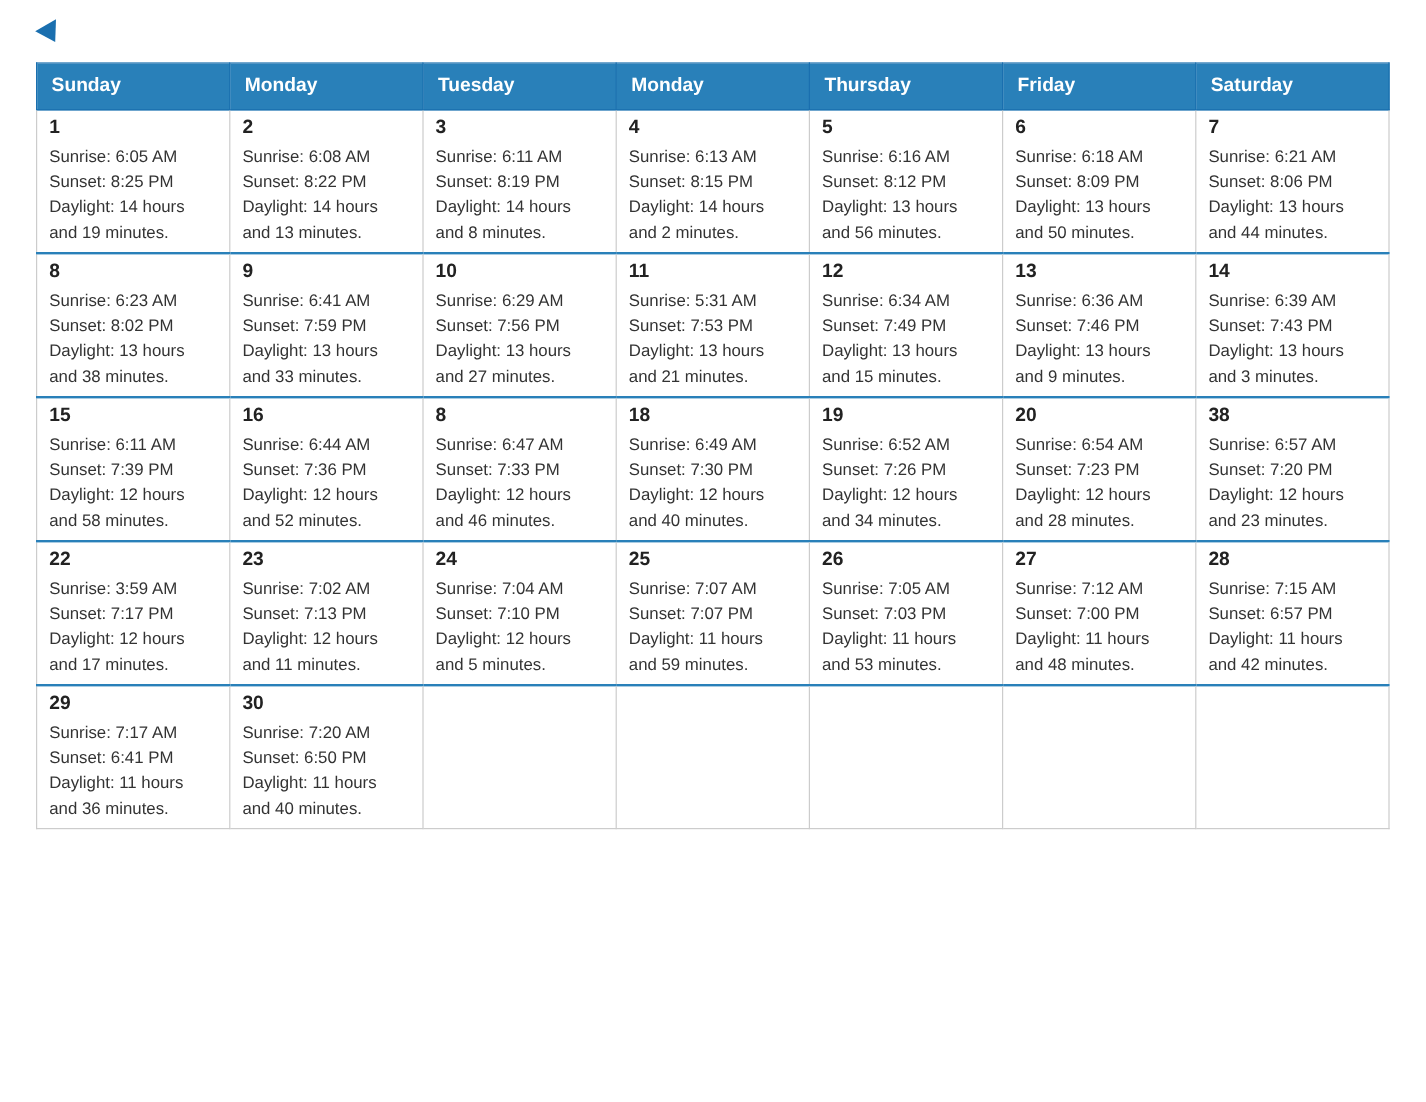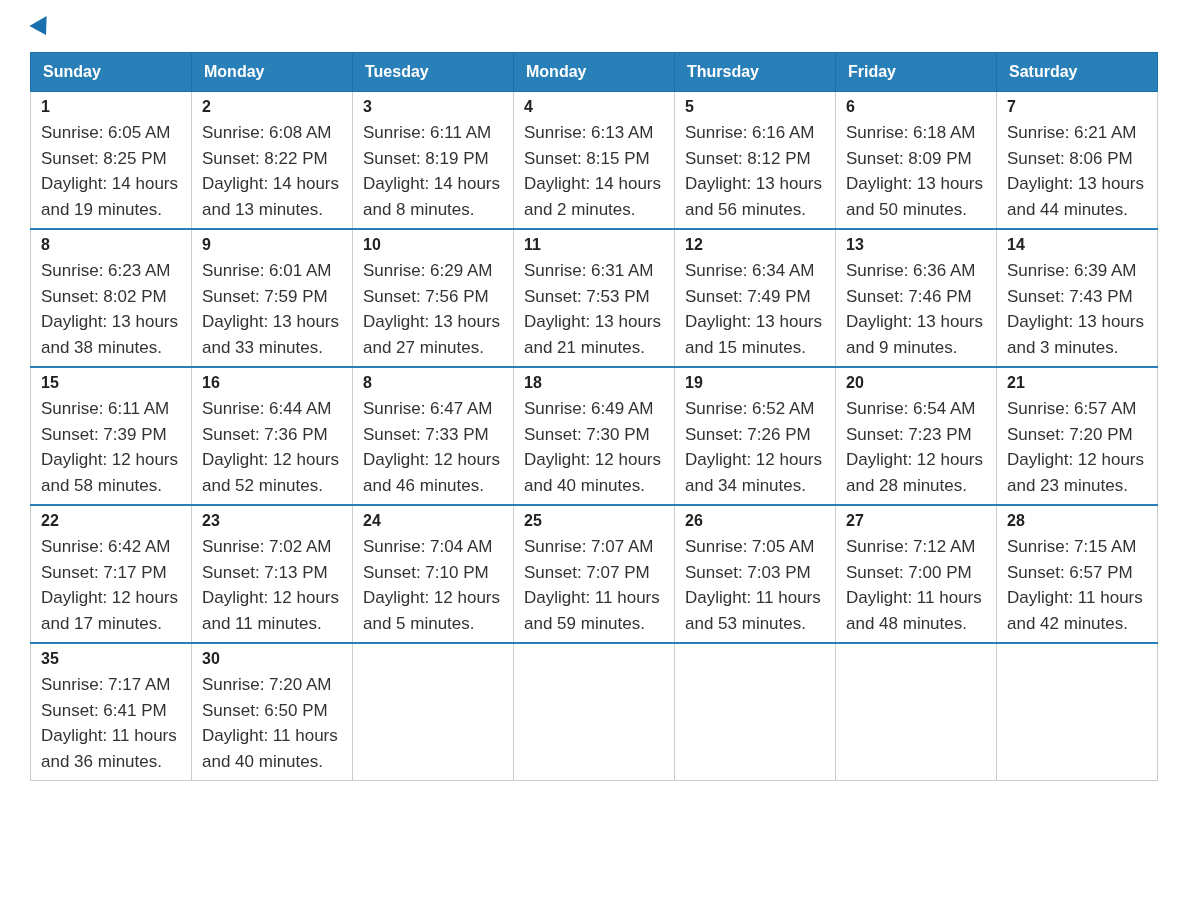--- a/index.html
+++ b/index.html
@@ -85,21 +85,21 @@
       border-top: none;
     }
     .day-number {
       font-size: 16px;
       font-weight: bold;
       color: #222;
       display: block;
       margin-bottom: 4px;
     }
     .day-info {
-      font-size: 17px;
+      font-size: 14px;
       color: #333;
       line-height: 1.5;
     }
     .empty-cell {
       background: #fff;
     }
   </style>
 </head>
 <body>
 
@@ -160,29 +160,29 @@
           <div class="day-info"><span>Sunrise: 6:21 AM</span><br><span>Sunset: 8:06 PM</span><br><span>Daylight: 13 hours</span><br><span>and 44 minutes.</span></div>
         </td>
       </tr>
       <tr>
         <td>
           <span class="day-number">8</span>
           <div class="day-info"><span>Sunrise: 6:23 AM</span><br><span>Sunset: 8:02 PM</span><br><span>Daylight: 13 hours</span><br><span>and 38 minutes.</span></div>
         </td>
         <td>
           <span class="day-number">9</span>
-          <div class="day-info"><span>Sunrise: 6:01 AM</span><br><span>Sunset: 7:59 PM</span><br><span>Daylight: 13 hours</span><br><span>and 33 minutes.</span></div>
+          <div class="day-info"><span>Sunrise: 6:41 AM</span><br><span>Sunset: 7:59 PM</span><br><span>Daylight: 13 hours</span><br><span>and 33 minutes.</span></div>
         </td>
         <td>
           <span class="day-number">10</span>
           <div class="day-info"><span>Sunrise: 6:29 AM</span><br><span>Sunset: 7:56 PM</span><br><span>Daylight: 13 hours</span><br><span>and 27 minutes.</span></div>
         </td>
         <td>
           <span class="day-number">11</span>
-          <div class="day-info"><span>Sunrise: 6:31 AM</span><br><span>Sunset: 7:53 PM</span><br><span>Daylight: 13 hours</span><br><span>and 21 minutes.</span></div>
+          <div class="day-info"><span>Sunrise: 5:31 AM</span><br><span>Sunset: 7:53 PM</span><br><span>Daylight: 13 hours</span><br><span>and 21 minutes.</span></div>
         </td>
         <td>
           <span class="day-number">12</span>
           <div class="day-info"><span>Sunrise: 6:34 AM</span><br><span>Sunset: 7:49 PM</span><br><span>Daylight: 13 hours</span><br><span>and 15 minutes.</span></div>
         </td>
         <td>
           <span class="day-number">13</span>
           <div class="day-info"><span>Sunrise: 6:36 AM</span><br><span>Sunset: 7:46 PM</span><br><span>Daylight: 13 hours</span><br><span>and 9 minutes.</span></div>
         </td>
         <td>
@@ -209,28 +209,28 @@
         </td>
         <td>
           <span class="day-number">19</span>
           <div class="day-info"><span>Sunrise: 6:52 AM</span><br><span>Sunset: 7:26 PM</span><br><span>Daylight: 12 hours</span><br><span>and 34 minutes.</span></div>
         </td>
         <td>
           <span class="day-number">20</span>
           <div class="day-info"><span>Sunrise: 6:54 AM</span><br><span>Sunset: 7:23 PM</span><br><span>Daylight: 12 hours</span><br><span>and 28 minutes.</span></div>
         </td>
         <td>
-          <span class="day-number">21</span>
+          <span class="day-number">38</span>
           <div class="day-info"><span>Sunrise: 6:57 AM</span><br><span>Sunset: 7:20 PM</span><br><span>Daylight: 12 hours</span><br><span>and 23 minutes.</span></div>
         </td>
       </tr>
       <tr>
         <td>
           <span class="day-number">22</span>
-          <div class="day-info"><span>Sunrise: 6:42 AM</span><br><span>Sunset: 7:17 PM</span><br><span>Daylight: 12 hours</span><br><span>and 17 minutes.</span></div>
+          <div class="day-info"><span>Sunrise: 3:59 AM</span><br><span>Sunset: 7:17 PM</span><br><span>Daylight: 12 hours</span><br><span>and 17 minutes.</span></div>
         </td>
         <td>
           <span class="day-number">23</span>
           <div class="day-info"><span>Sunrise: 7:02 AM</span><br><span>Sunset: 7:13 PM</span><br><span>Daylight: 12 hours</span><br><span>and 11 minutes.</span></div>
         </td>
         <td>
           <span class="day-number">24</span>
           <div class="day-info"><span>Sunrise: 7:04 AM</span><br><span>Sunset: 7:10 PM</span><br><span>Daylight: 12 hours</span><br><span>and 5 minutes.</span></div>
         </td>
         <td>
@@ -245,21 +245,21 @@
           <span class="day-number">27</span>
           <div class="day-info"><span>Sunrise: 7:12 AM</span><br><span>Sunset: 7:00 PM</span><br><span>Daylight: 11 hours</span><br><span>and 48 minutes.</span></div>
         </td>
         <td>
           <span class="day-number">28</span>
           <div class="day-info"><span>Sunrise: 7:15 AM</span><br><span>Sunset: 6:57 PM</span><br><span>Daylight: 11 hours</span><br><span>and 42 minutes.</span></div>
         </td>
       </tr>
       <tr>
         <td>
-          <span class="day-number">35</span>
+          <span class="day-number">29</span>
           <div class="day-info"><span>Sunrise: 7:17 AM</span><br><span>Sunset: 6:41 PM</span><br><span>Daylight: 11 hours</span><br><span>and 36 minutes.</span></div>
         </td>
         <td>
           <span class="day-number">30</span>
           <div class="day-info"><span>Sunrise: 7:20 AM</span><br><span>Sunset: 6:50 PM</span><br><span>Daylight: 11 hours</span><br><span>and 40 minutes.</span></div>
         </td>
         <td class="empty-cell"></td>
         <td class="empty-cell"></td>
         <td class="empty-cell"></td>
         <td class="empty-cell"></td>

